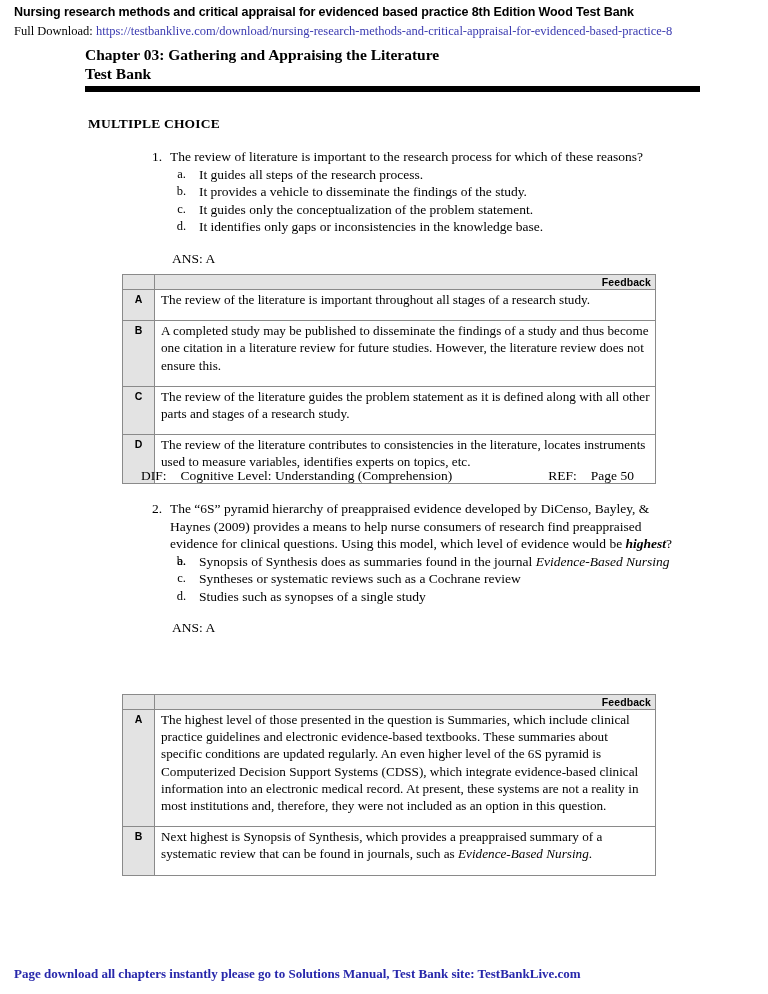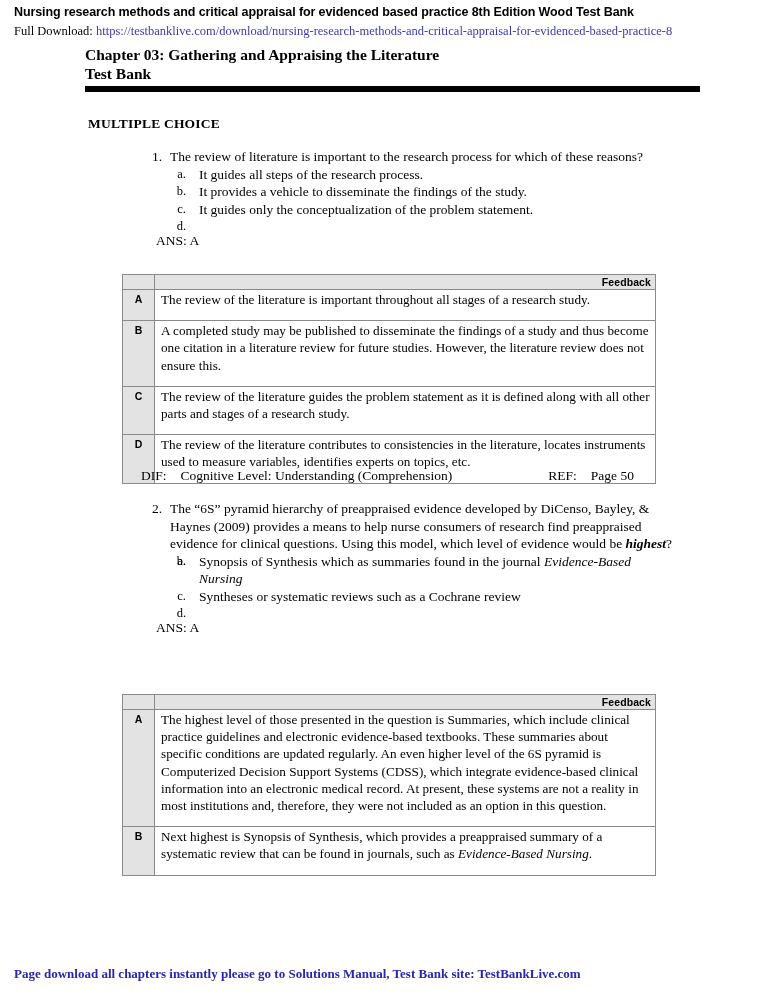--- a/index.html
+++ b/index.html
@@ -112,21 +112,21 @@
   }
   .opt > .opt-letter {
     position: absolute;
     left: 0;
     top: 0;
     width: 16px;
     text-align: right;
     font-size: 12.5px;
   }
   .ans-line {
-    margin-left: 16px;
+    margin-left: 32px;
     margin-top: 14px;
     font-size: 13.5px;
   }
   .difref {
     position: absolute;
     font-size: 13.5px;
     white-space: nowrap;
   }
   .difref .gap { display: inline-block; width: 96px; }
   .difref .gap2 { display: inline-block; width: 14px; }
@@ -218,20 +218,21 @@
     <div class="opt">
       <span class="opt-letter">b.</span>
       <span>It provides a vehicle to disseminate the findings of the study.</span>
     </div>
     <div class="opt">
       <span class="opt-letter">c.</span>
       <span>It guides only the conceptualization of the problem statement.</span>
     </div>
     <div class="opt">
       <span class="opt-letter">d.</span>
+      <span>It identifies only gaps or inconsistencies in the knowledge base.</span>
     </div>
   </div>
   <div class="ans-line">ANS:  A</div>
 </div>
 
 <table class="fb-table" style="left:122px; top:274px;">
   <tbody>
       <tr>
     <td class="col-letter hdr-blank"></td>
     <td class="hdr-feedback">Feedback</td>
@@ -261,28 +262,29 @@
 
 <div class="question" style="left:140px; top:500px; width:532px;">
   <span class="q-num">2.</span>
   <div class="q-stem"><span>The “6S” pyramid hierarchy of preappraised evidence developed by DiCenso, Bayley, &amp; Haynes (2009) provides a means to help nurse consumers of research find preappraised evidence for clinical questions. Using this model, which level of evidence would be </span><span class="bi">highest</span><span>?</span></div>
   <div class="q-options">
     <div class="opt">
       <span class="opt-letter">a.</span>
     </div>
     <div class="opt">
       <span class="opt-letter">b.</span>
-      <span>Synopsis of Synthesis which as summaries found in the journal </span><em class="it">Evidence-Based Nursing</em>
+      <span>Synopsis of Synthesis does as summaries found in the journal </span><em class="it">Evidence-Based Nursing</em>
     </div>
     <div class="opt">
       <span class="opt-letter">c.</span>
       <span>Syntheses or systematic reviews such as a Cochrane review</span>
     </div>
     <div class="opt">
       <span class="opt-letter">d.</span>
+      <span>Studies such as synopses of a single study</span>
     </div>
   </div>
   <div class="ans-line">ANS:  A</div>
 </div>
 
 <table class="fb-table" style="left:122px; top:694px;">
   <tbody>
       <tr>
     <td class="col-letter hdr-blank"></td>
     <td class="hdr-feedback">Feedback</td>

